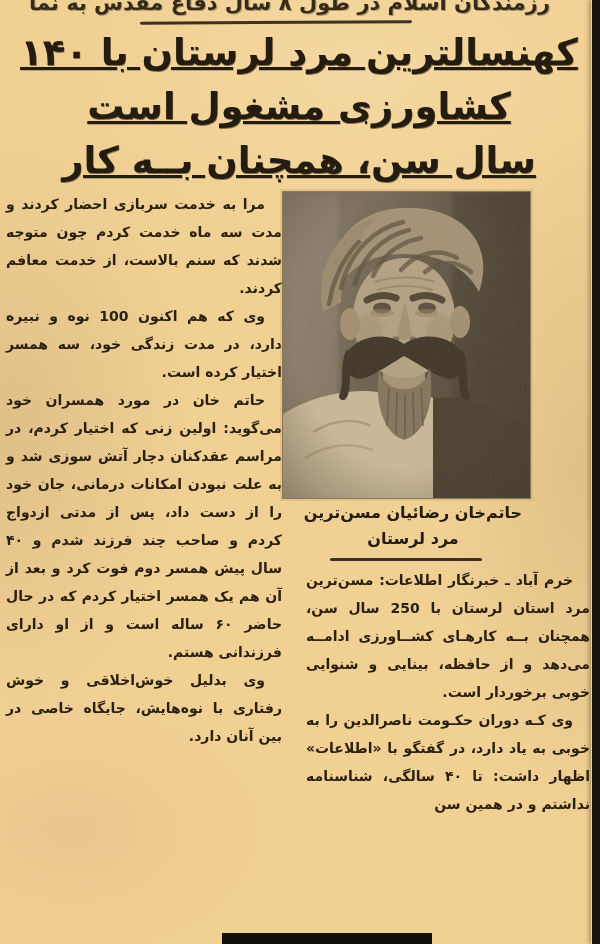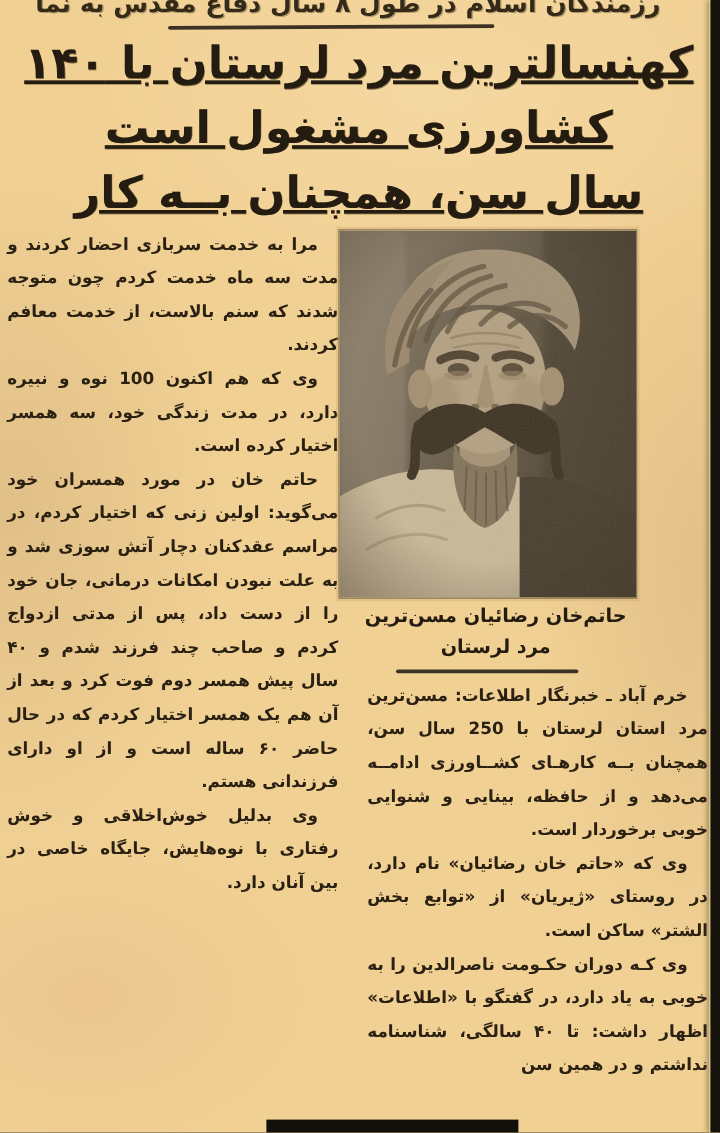--- a/index.html
+++ b/index.html
@@ -191,20 +191,19 @@
   </div>
 
   <div class="caption">
     <span>حاتم‌خان رضائیان مسن‌ترین</span>
     <span>مرد لرستان</span>
   </div>
   <div class="caption-rule"></div>
 
   <div class="col col-right">
     <p>خرم آباد ـ خبرنگار اطلاعات: مسن‌ترین مرد استان لرستان با 250 سال سن، همچنان بــه کارهـای کشــاورزی ادامــه می‌دهد و از حافظه، بینایی و شنوایی خوبی برخوردار است.</p>
-    <p>وی که «حاتم خان رضائیان» نام دارد، در روستای «ژیریان» از «توابع بخش الشتر» ساکن است.</p>
     <p>وی کـه دوران حکـومت ناصرالدین را به خوبی به یاد دارد، در گفتگو با «اطلاعات» اظهار داشت: تا ۴۰ سالگی، شناسنامه نداشتم و در همین سن</p>
   </div>
 
   <div class="bottom-bar"></div>
 
   <div class="right-edge"></div>
 </div>
 
 </body></html>

